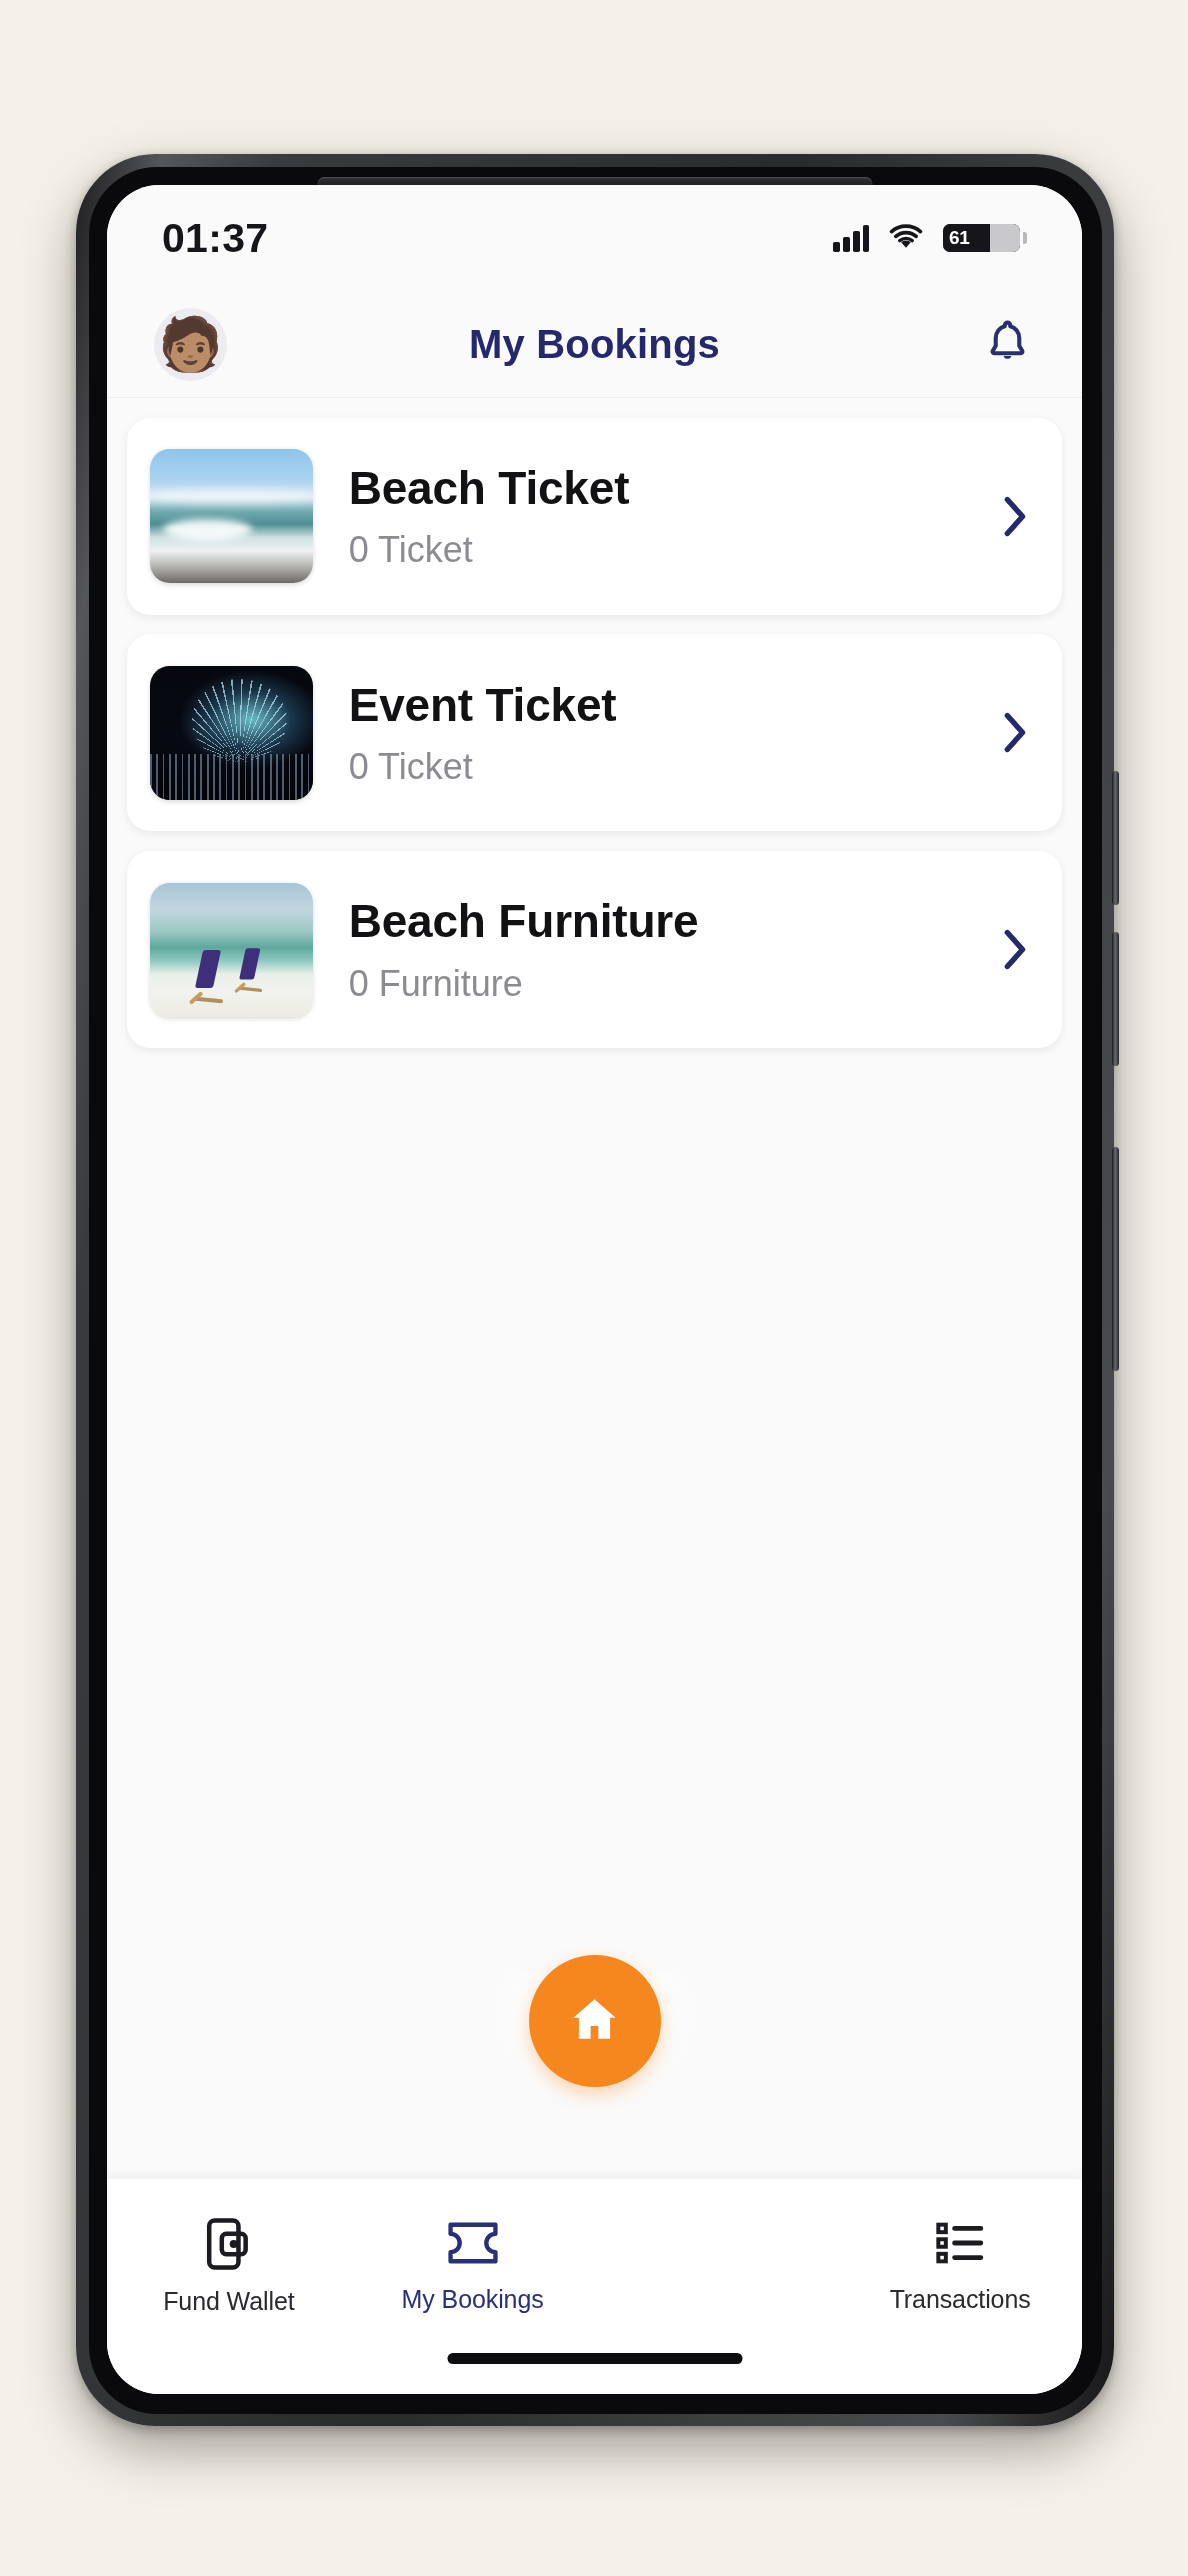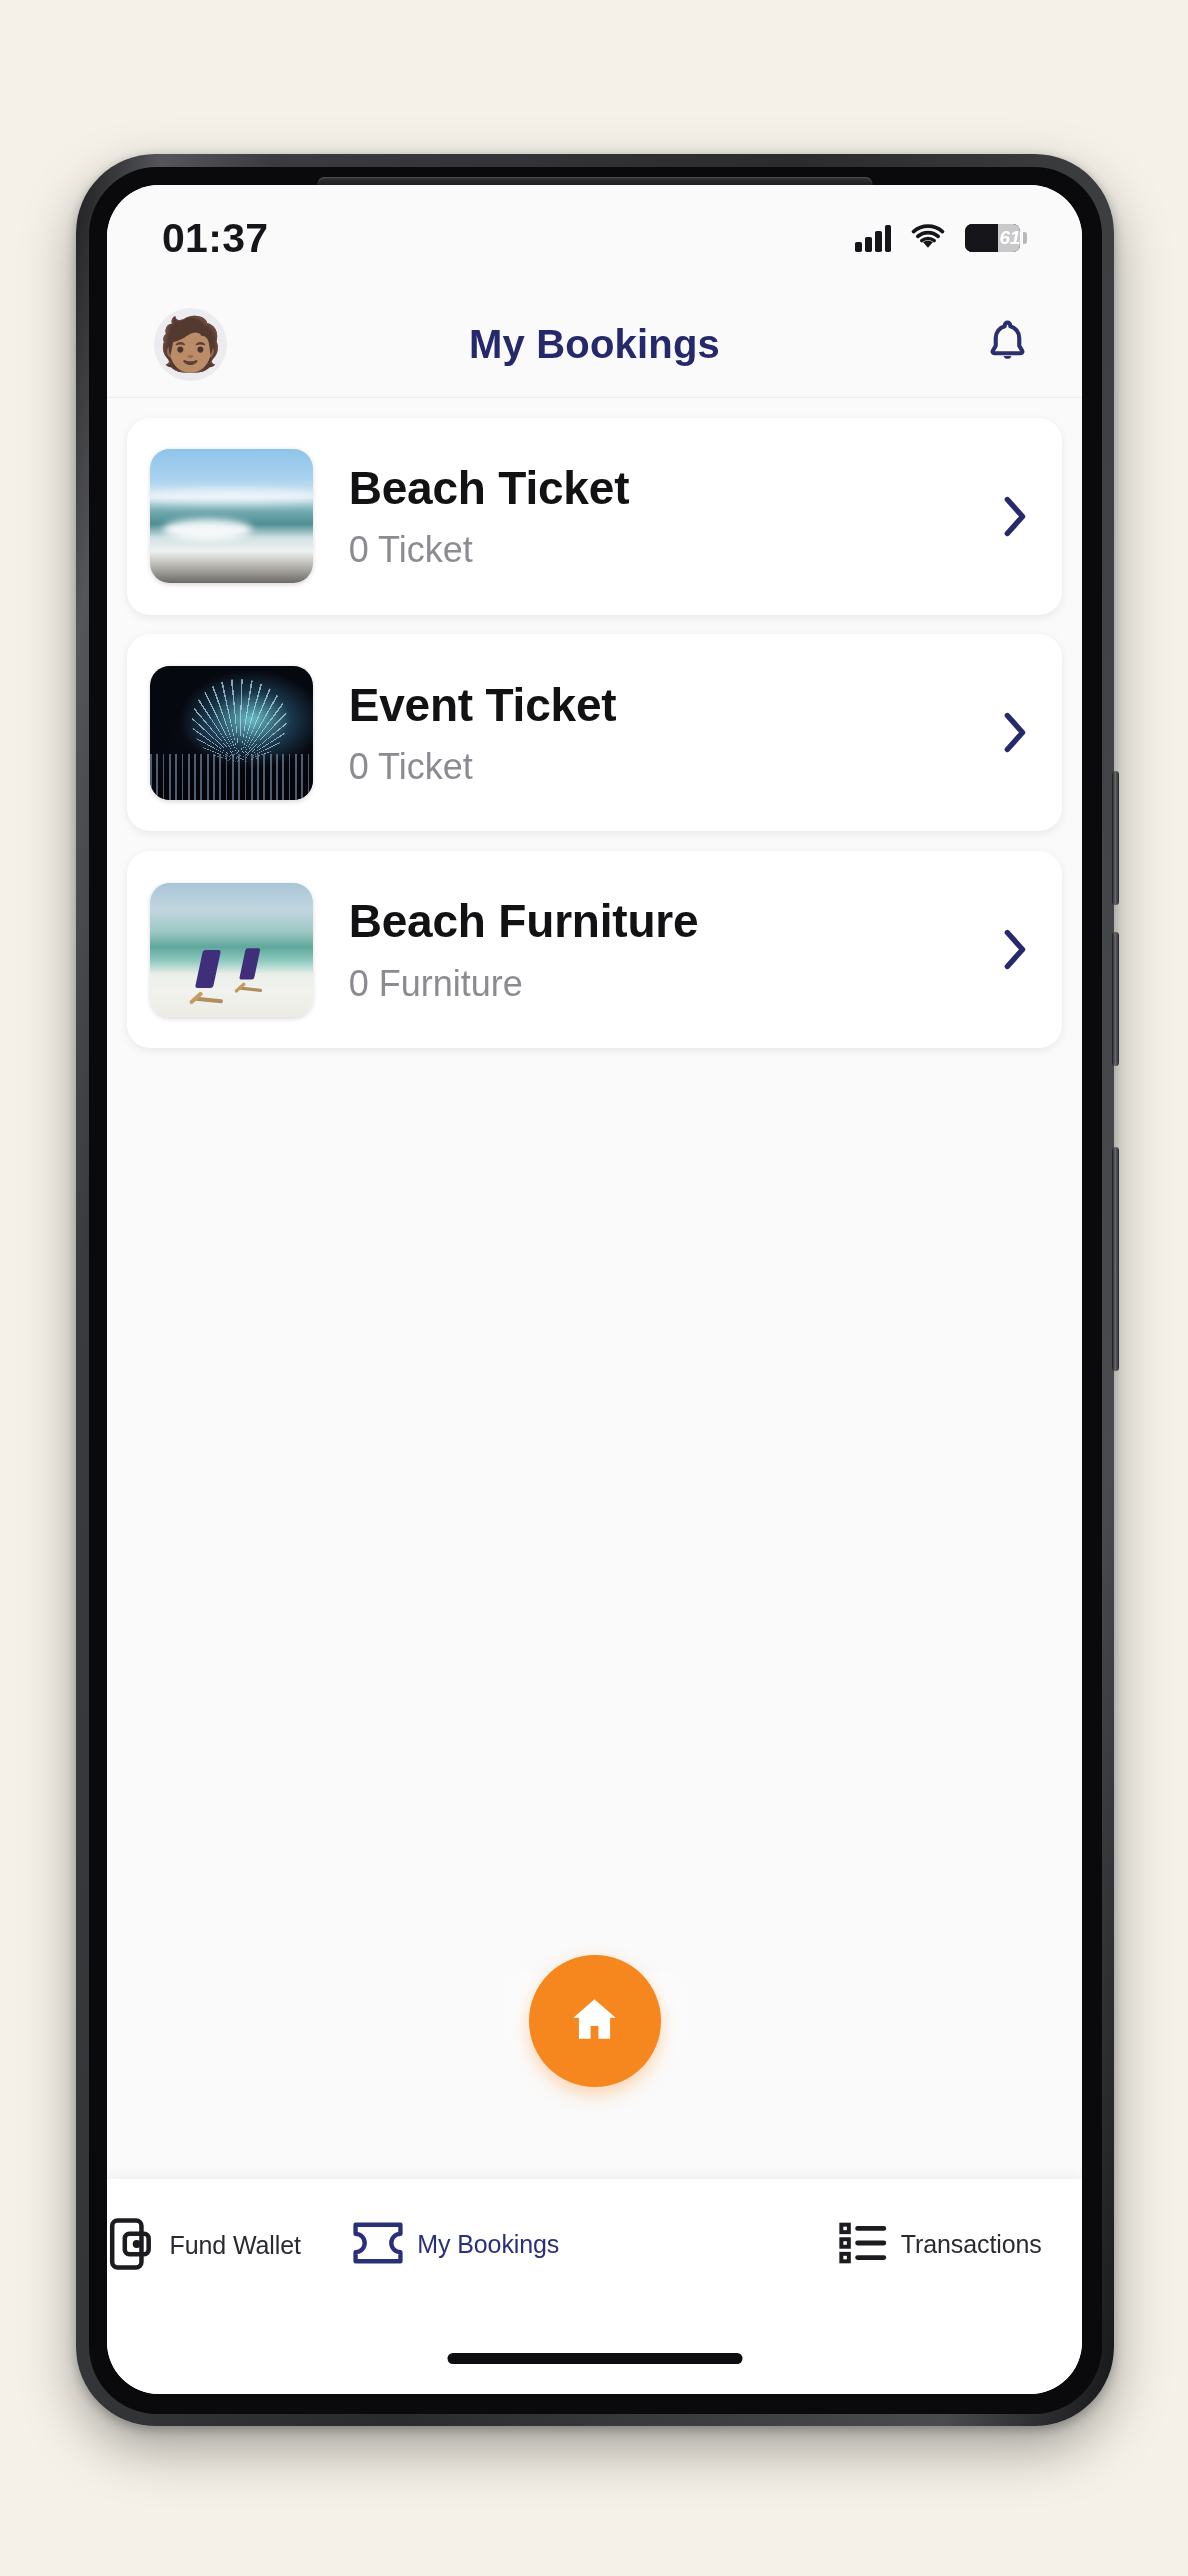--- a/index.html
+++ b/index.html
@@ -67,25 +67,24 @@
   }
   #status-icons { display:flex; align-items:center; gap:19.7px; }
   .sig-bars { display:flex; align-items:flex-end; gap:3.6px; height:27px; }
   .sig-bars i { display:block; width:6.3px; background:#16161a; border-radius:1.8px; }
   .sig-bars i:nth-child(1){ height:9.8px; }
   .sig-bars i:nth-child(2){ height:15px; }
   .sig-bars i:nth-child(3){ height:20.6px; }
   .sig-bars i:nth-child(4){ height:27px; }
   #battery-wrap { display:flex; align-items:center; }
   #battery-body {
-    width:55px; height:28px; border-radius:7.2px;
+    width:77px; height:28px; border-radius:7.2px;
     background:#16161a; position:relative;
-    display:flex; align-items:center; justify-content:flex-end;
+    display:flex; align-items:center; justify-content:flex-start;
     overflow:hidden;
-    font-style:italic;
   }
   #battery-fill {
     position:absolute; left:0; top:0; bottom:0;
     width:61%; background:#16161a;
   }
   #battery-empty {
     position:absolute; right:0; top:0; bottom:0;
     width:39%; background:#c9c9cc;
   }
   #battery-level {
@@ -266,21 +265,21 @@
   
   #bottom-nav {
     flex:0 0 215px; height:215px;
     background:#ffffff;
     display:flex; align-items:flex-start;
     padding-top:38px;
     position:relative;
     box-shadow:0 -1.8px 12.5px rgba(20,20,30,.06);
   }
   .nav-item {
-    flex:1 1 0; display:flex; flex-direction:row;
+    flex:1 1 0; display:flex; flex-direction:column;
     align-items:center; gap:12.5px;
   }
   .nav-spacer { flex:1 1 0; }
   .nav-label { font-size:25px; color:#2a2a30; letter-spacing:-0.1px; }
   .nav-item.active .nav-label { color:#2a2f7a; }
   #home-indicator {
     position:absolute; left:50%; transform:translateX(-50%);
     bottom:30px; width:295px; height:10.7px;
     border-radius:5.4px; background:#0d0d10;
   }

